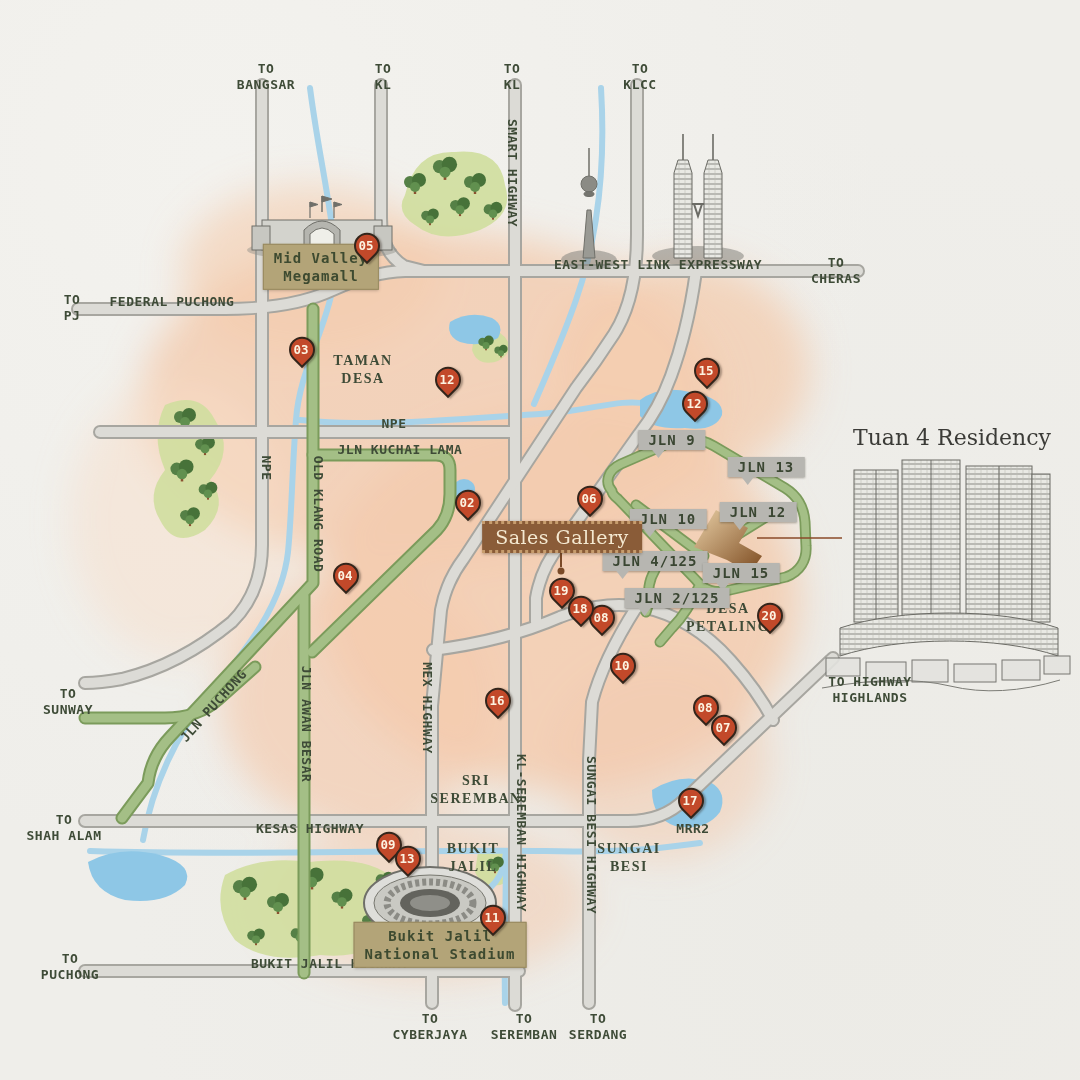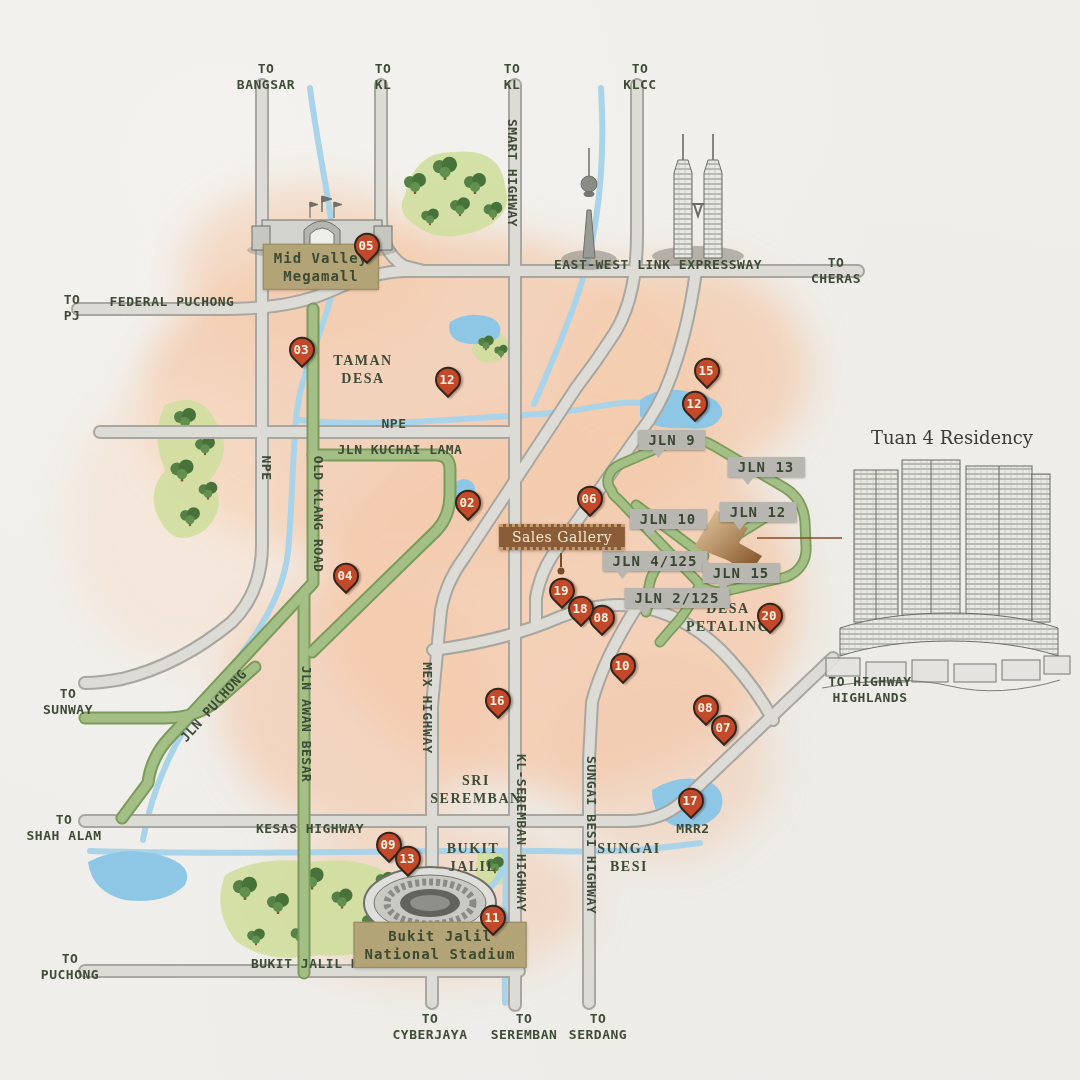--- a/index.html
+++ b/index.html
@@ -25,25 +25,25 @@
   .lbl.area{font-size:14px;letter-spacing:1.5px;font-family:Liberation Serif, serif;}
   .badge{position:absolute;transform:translate(-50%,-50%);background:#b7b6b1;color:#3a4632;
          font-weight:bold;font-size:14px;letter-spacing:1px;padding:2px 10px;z-index:6;
          box-shadow:0 1px 2px rgba(60,55,45,.4);white-space:nowrap;}
   .badge::after{content:"";position:absolute;left:13px;bottom:-8px;width:0;height:0;
          border-left:7px solid transparent;border-right:7px solid transparent;border-top:9px solid #b7b6b1;}
   .callout-tan{position:absolute;transform:translate(-50%,-50%);background:#b3a478;border:1px solid #97895f;
          color:#3d4a30;font-weight:bold;font-size:14px;letter-spacing:1px;line-height:1.3;
          padding:4px 10px;text-align:center;white-space:pre-line;z-index:7;box-shadow:0 1px 3px rgba(60,55,45,.35);}
   .callout-brown{position:absolute;transform:translate(-50%,-50%);background:#8a5c38;color:#f5e9d1;
-         font-family:"DejaVu Serif",serif;font-size:14px;letter-spacing:.5px;padding:2px 13px;
+         font-family:"DejaVu Serif",serif;font-size:19px;letter-spacing:.5px;padding:2px 13px;
          border-top:3px dotted #c79d6e;border-bottom:3px dotted #c79d6e;z-index:7;white-space:nowrap;
          box-shadow:0 1px 3px rgba(60,40,20,.4);}
   .title{position:absolute;transform:translate(-50%,-50%);font-family:"DejaVu Serif",serif;
-         font-size:18px;color:#3b3b37;white-space:nowrap;z-index:7;}
+         font-size:22px;color:#3b3b37;white-space:nowrap;z-index:7;}
   
   .pin{position:absolute;width:28px;height:30px;transform:translate(-50%,-94%);z-index:10;}
   .pin .body{position:absolute;left:2px;top:1px;width:22px;height:22px;border-radius:50% 50% 50% 0;
          transform:rotate(-45deg);background:#c2492a;border:2px solid #33251b;
          box-shadow:1px 2px 2px rgba(40,30,20,.35);}
   .pin .num{position:absolute;top:6px;left:1px;width:26px;text-align:center;
          font-weight:bold;font-size:12.5px;color:#fdf3e1;letter-spacing:0;}
 </style>
 </head>
 <body>

